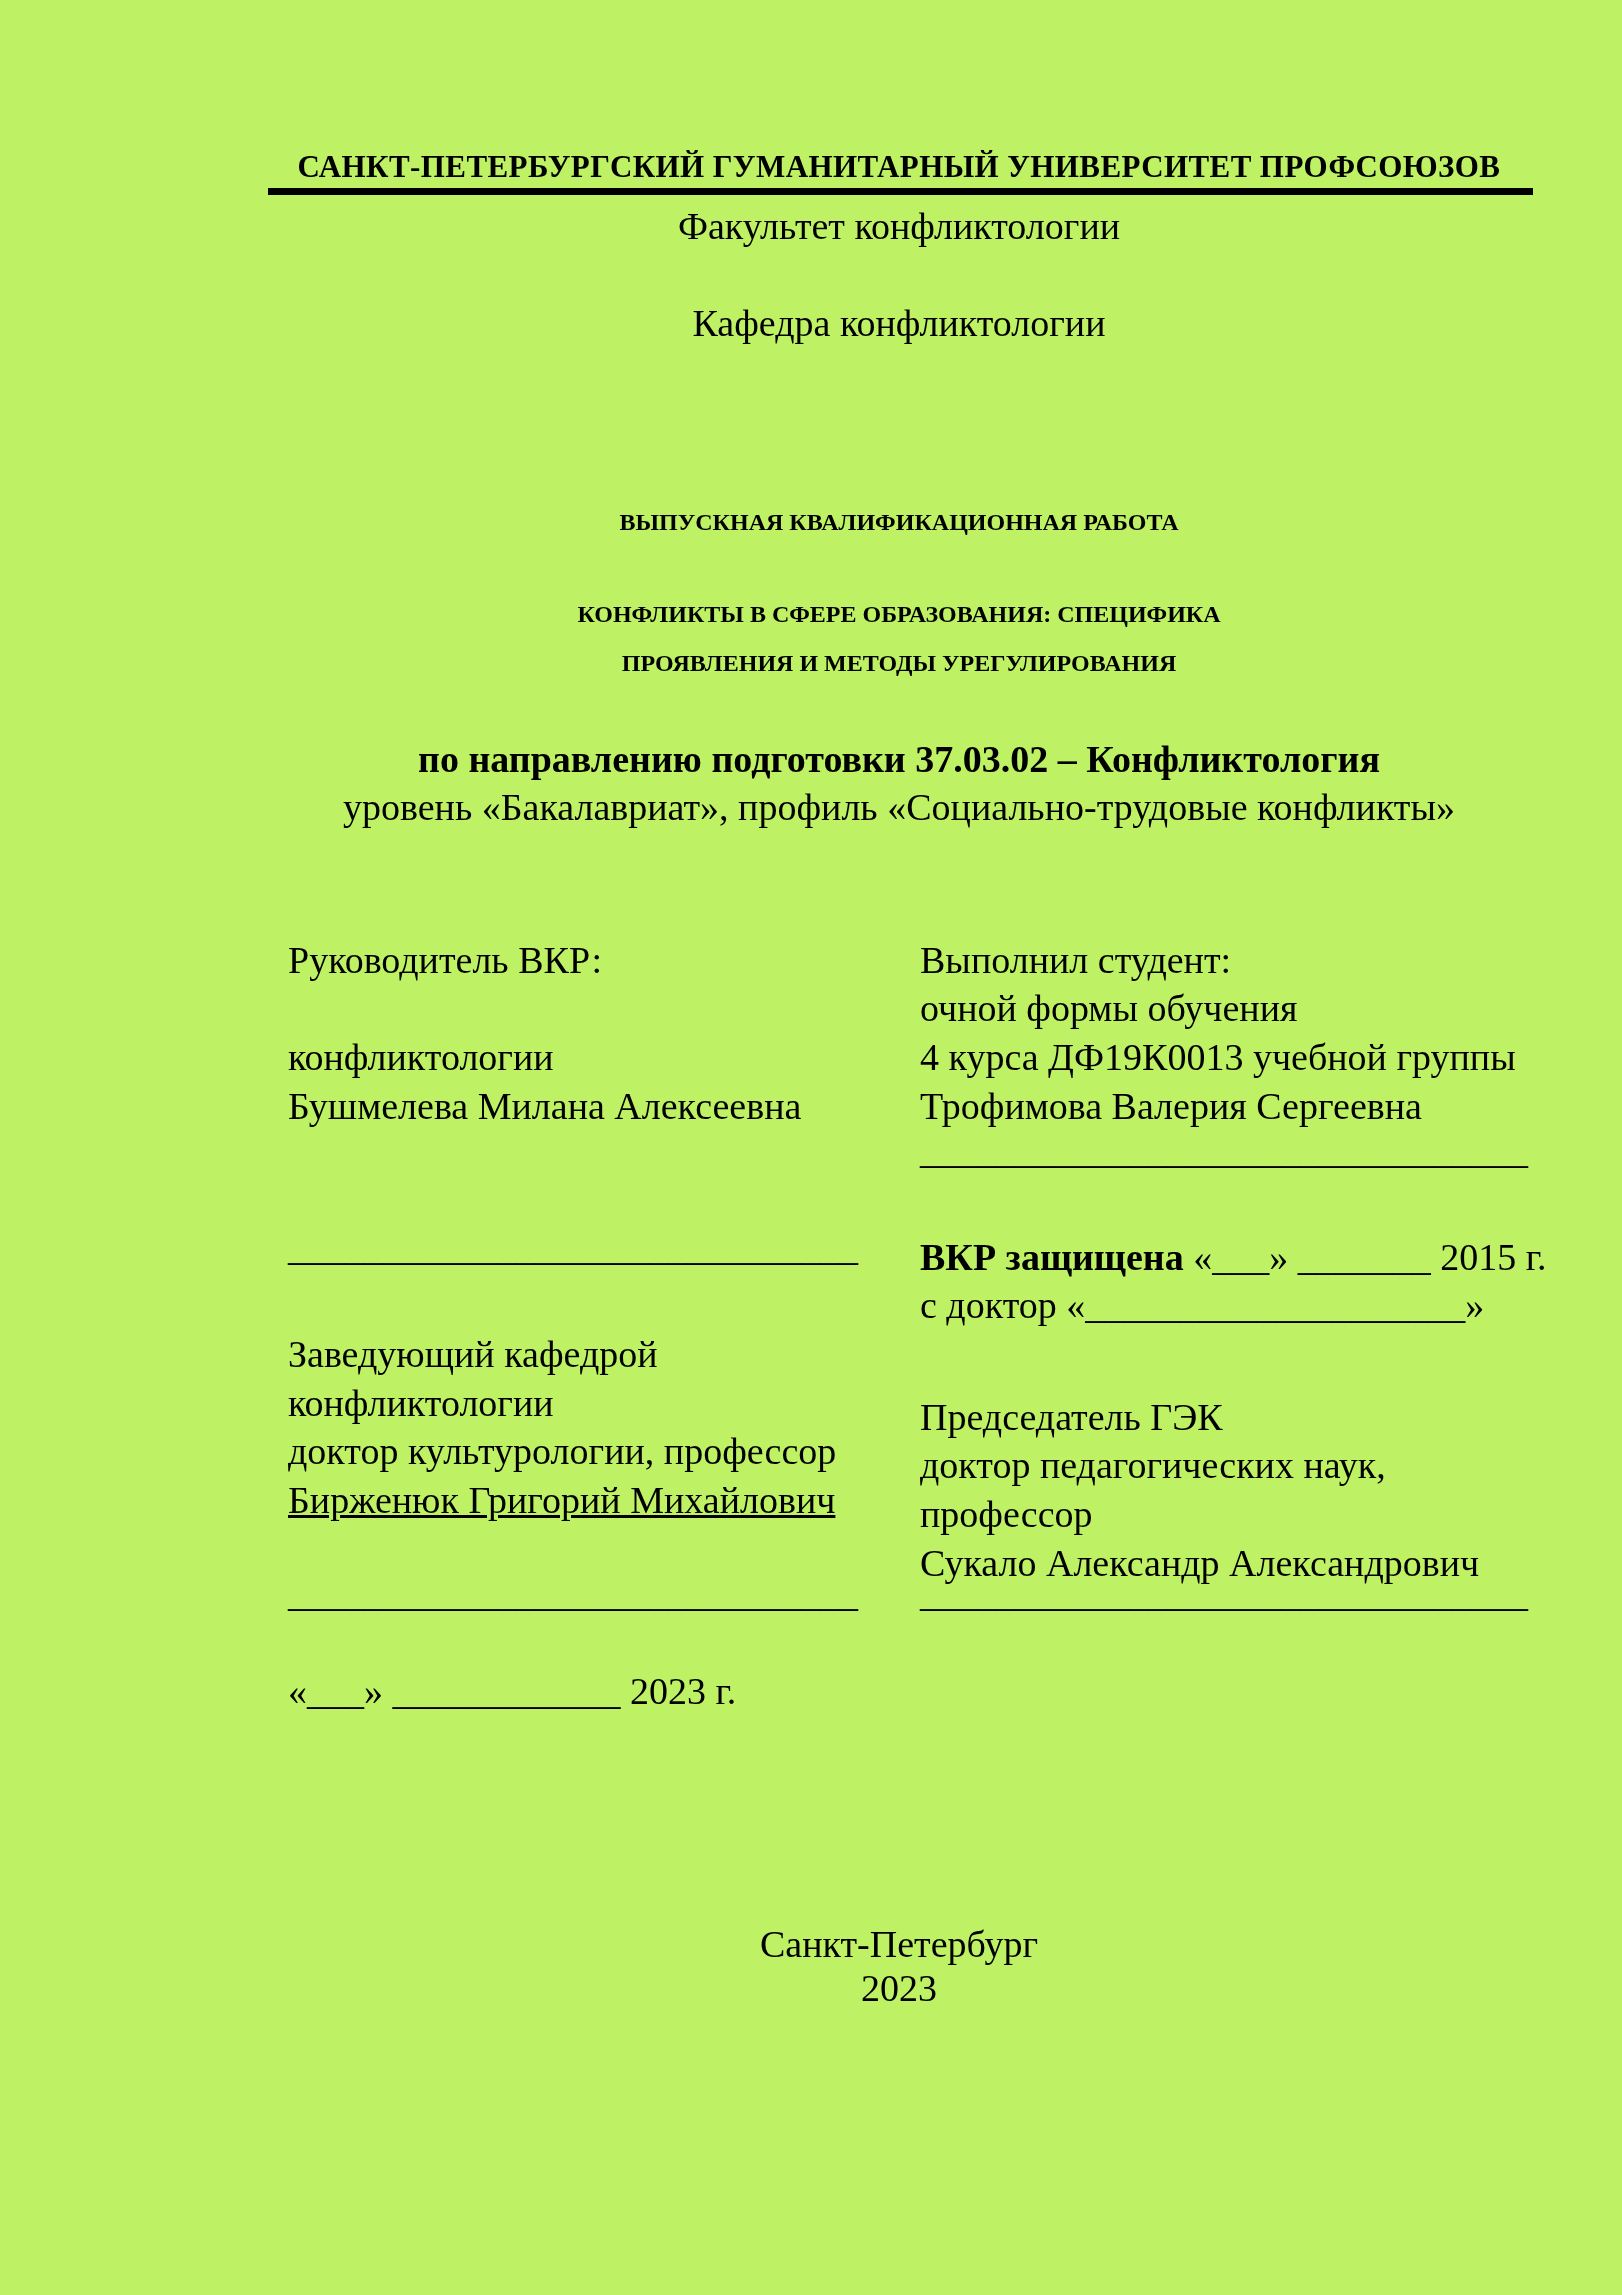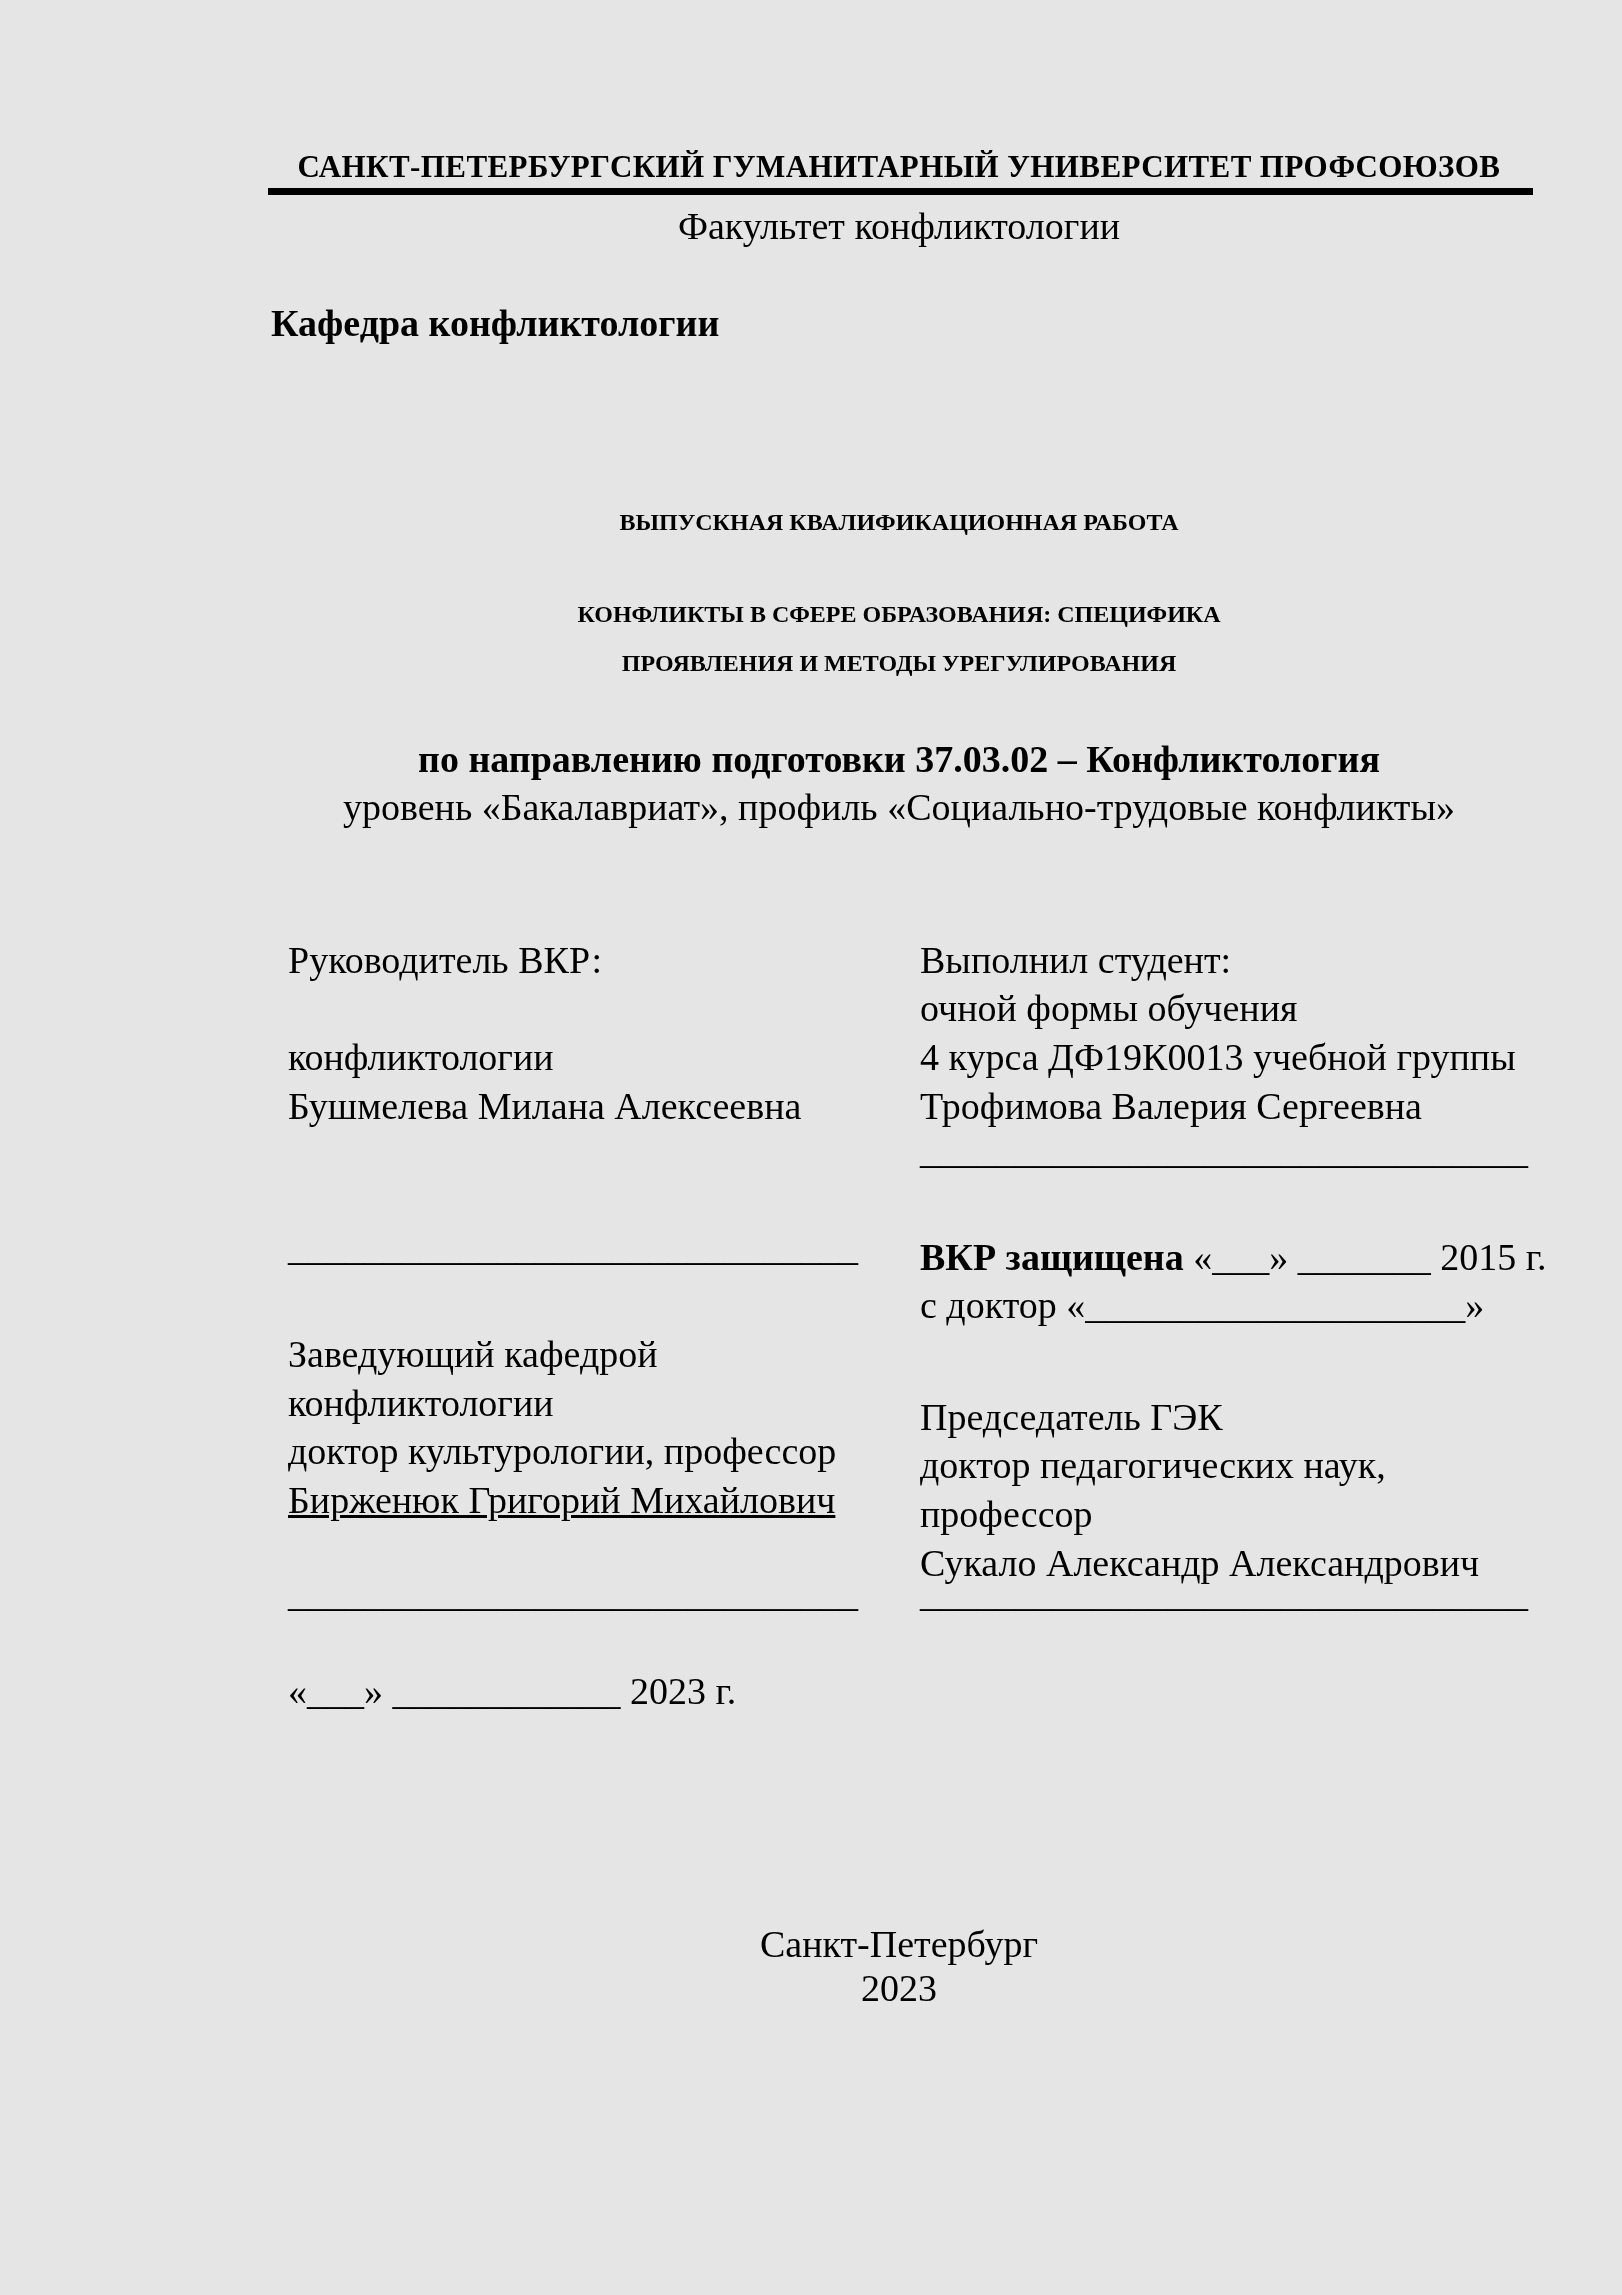--- a/index.html
+++ b/index.html
@@ -1,37 +1,36 @@
 <!DOCTYPE html>
 <html style="font-size:12.6px"><head>
 <meta charset="utf-8">
 <style>
   html,body { margin:0; padding:0; background:#888; }
   .page {
     position:relative;
     width:1623px; height:2295px;
     margin:0 auto;
-    background:#e5e5e5;
+    background:#bef264;
     font-family:"Liberation Serif", serif;
     color:#000000;
     font-size:38px;
   }
   .line {
     position:absolute;
     white-space:nowrap;
     line-height:49px;
   }
   .centered {
     left:271px; width:1256px;
     text-align:center;
   }
   .right-aligned {
     left:271px; width:1256px;
-    text-align:left;
-    font-weight:bold;
+    text-align:center;
   }
   .bold { font-weight:bold; }
   .hdr { font-size:31px; letter-spacing:0.4px; }
   .title { font-size:24px; }
   .thick-rule {
     position:absolute;
     left:268px; top:188px;
     width:1265px; height:7px;
     background:#000000;
   }

